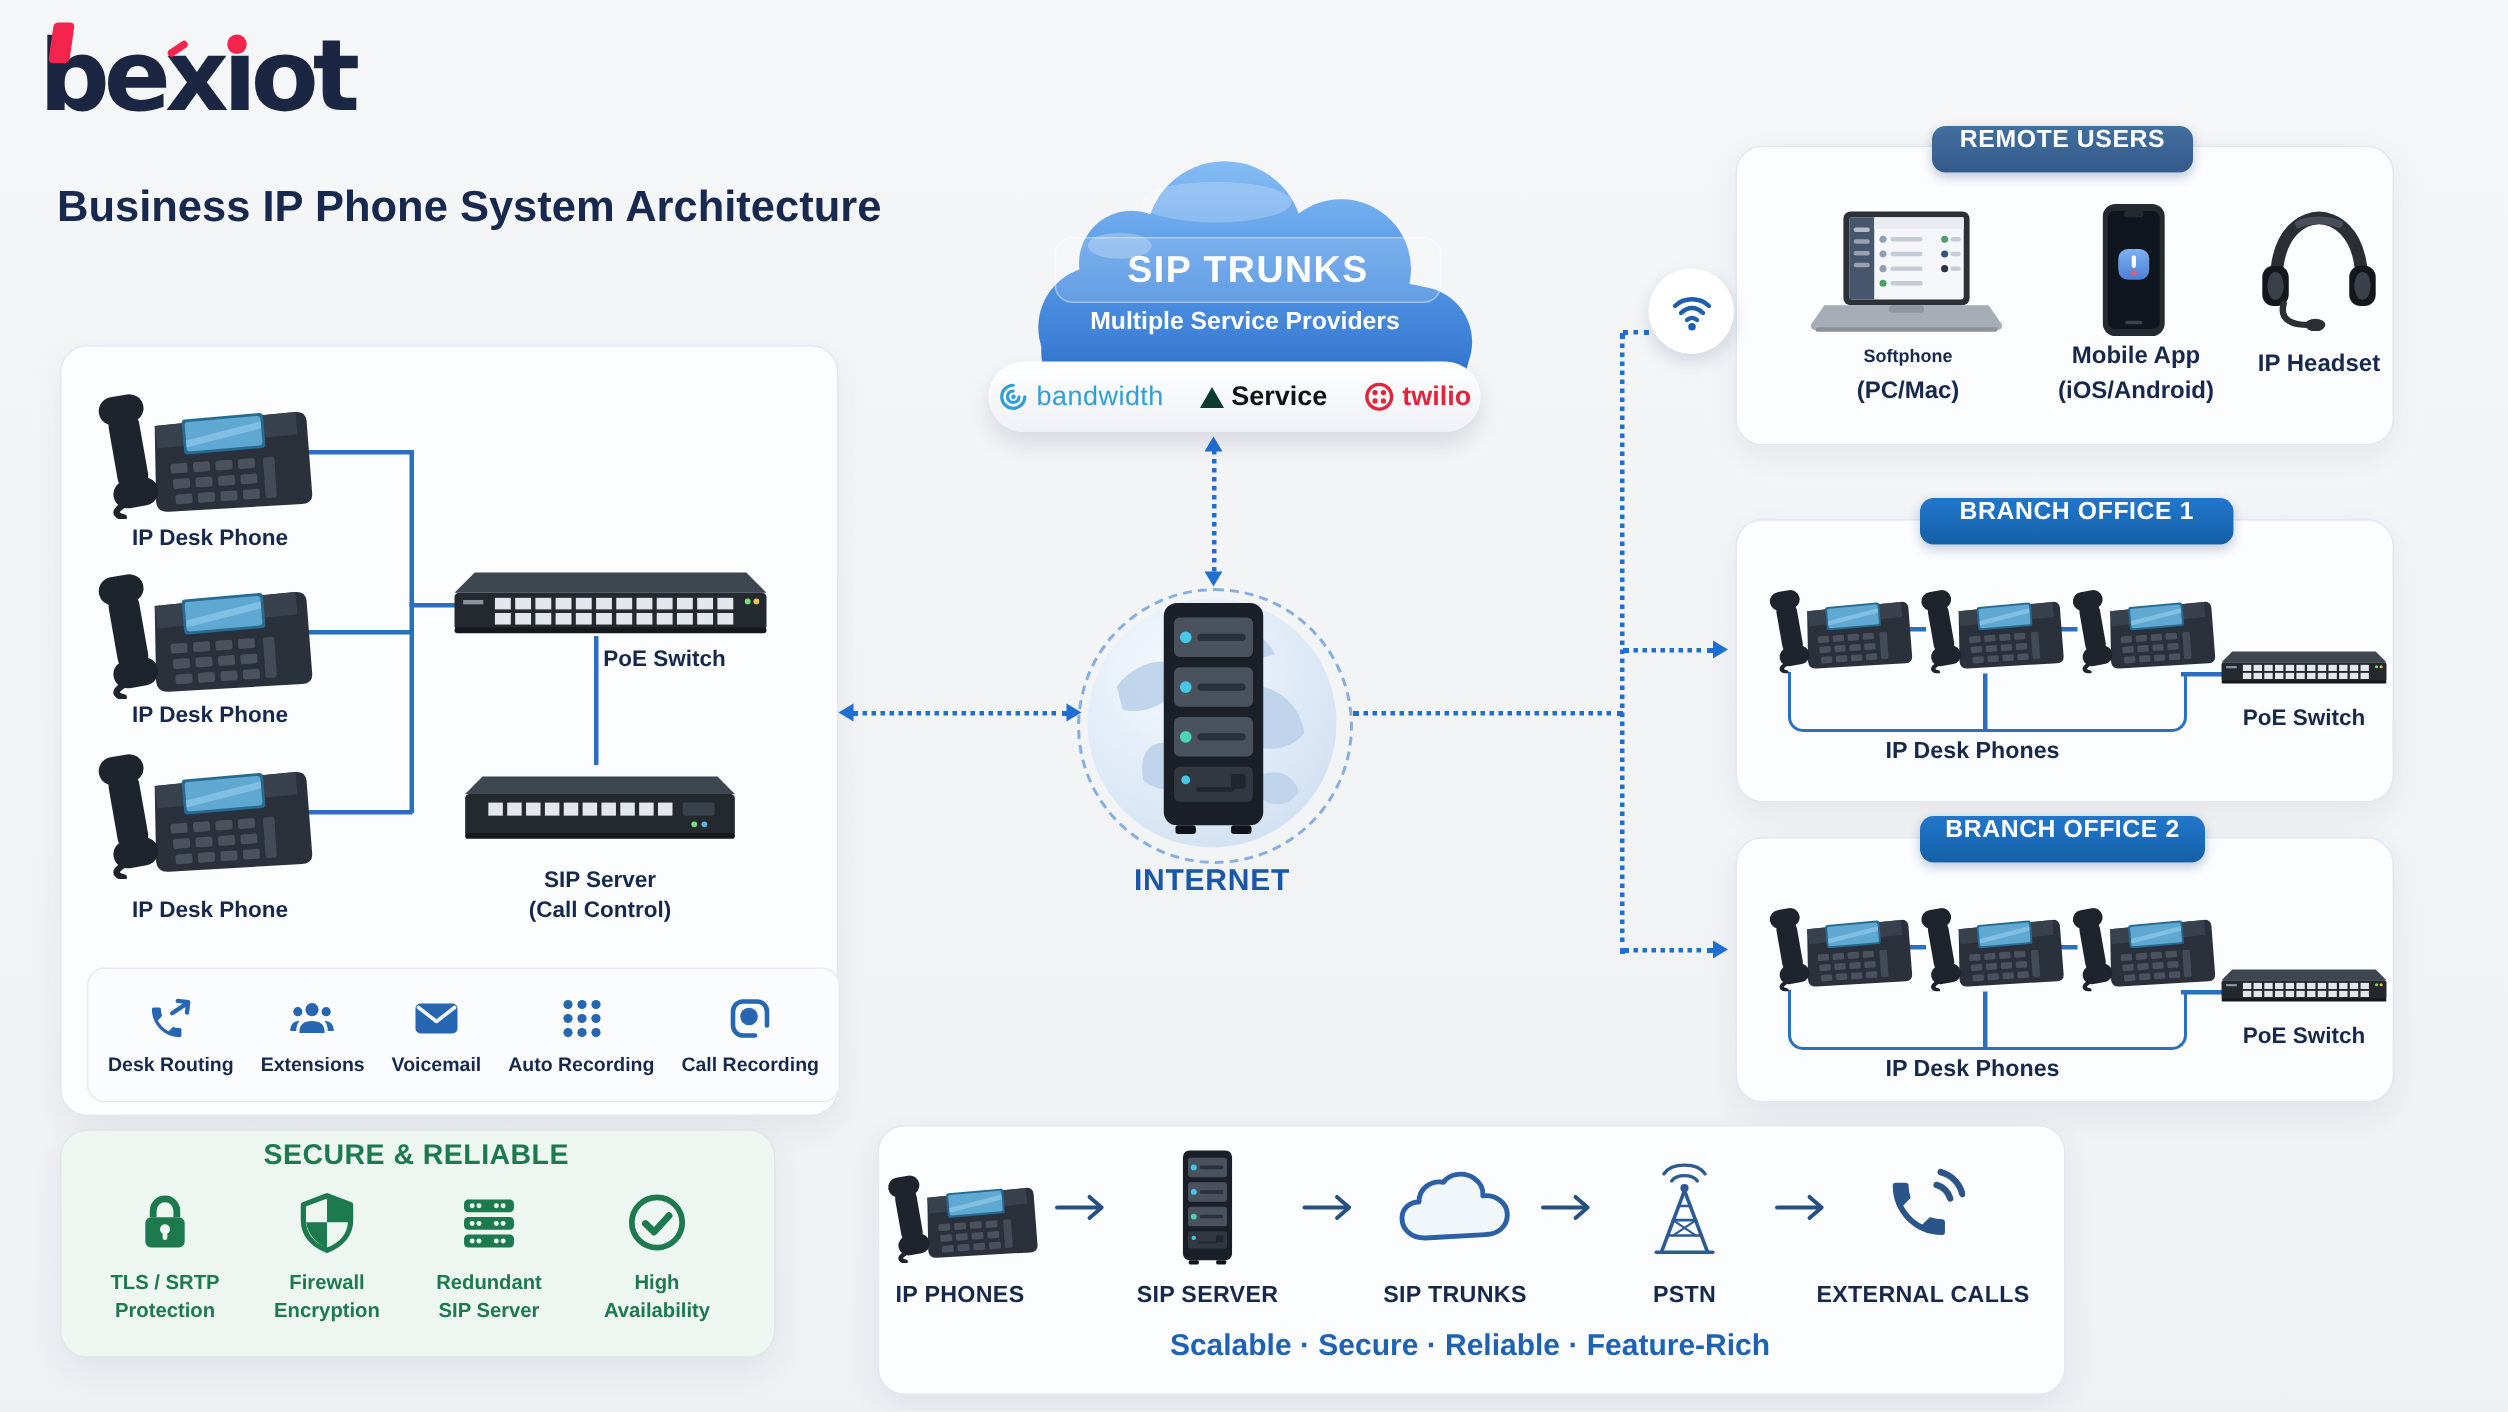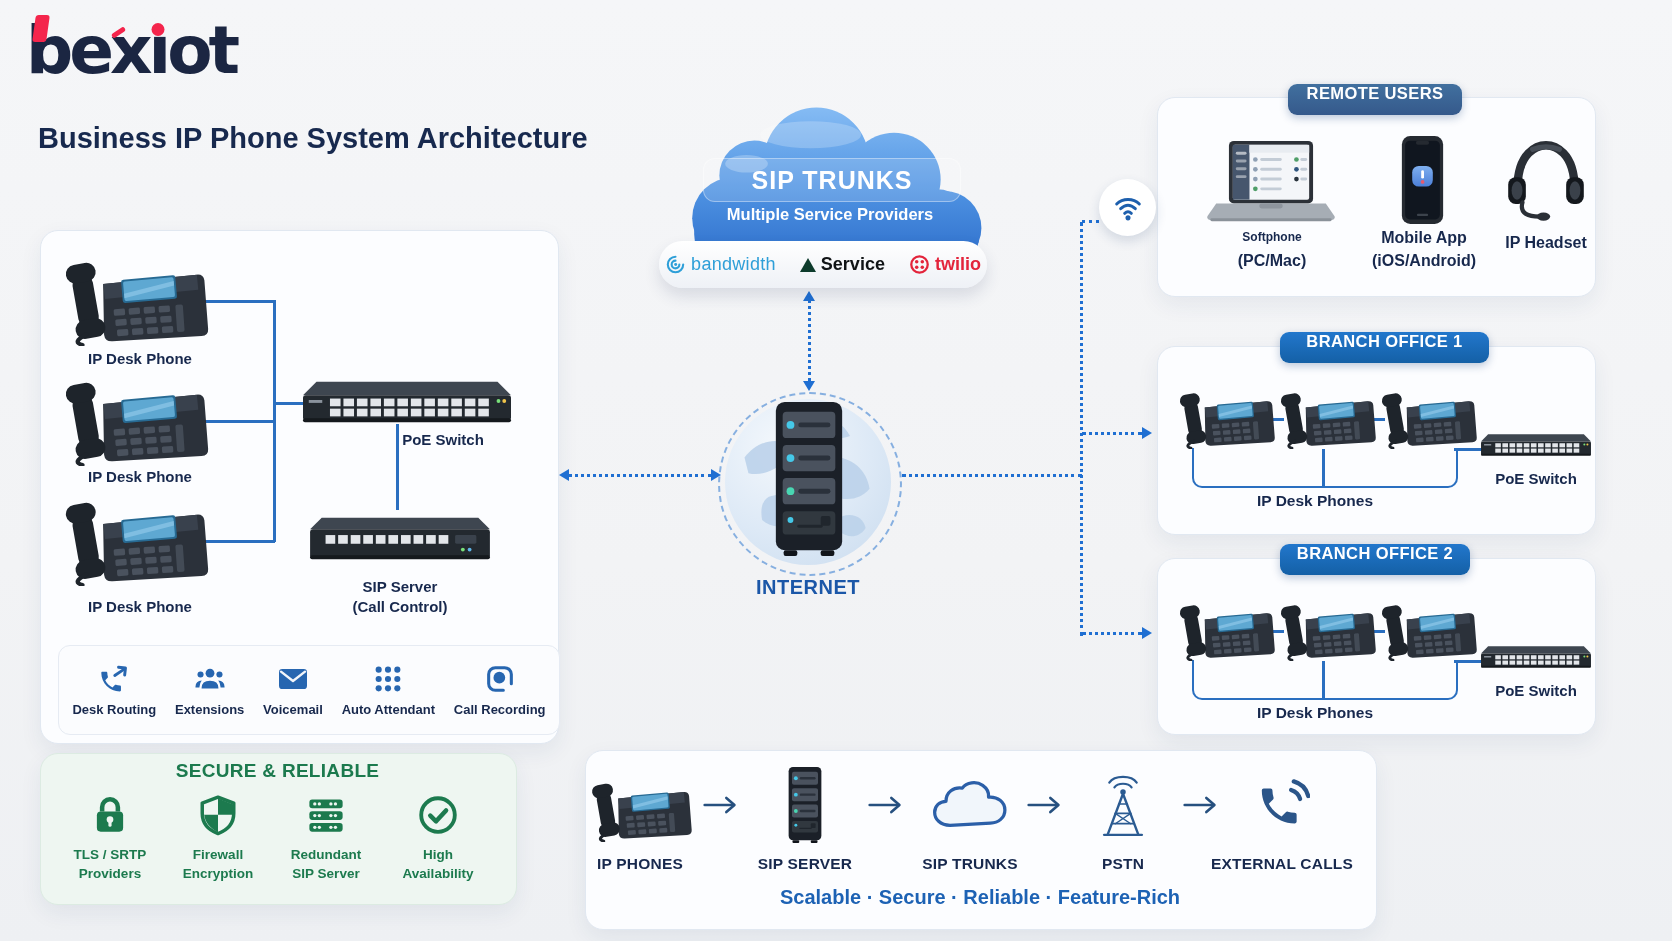--- a/index.html
+++ b/index.html
@@ -477,21 +477,21 @@
     <div class="feat">
       <svg width="32" height="32">
           <use href="#sym-mail"></use>
         </svg>
       <span class="flab">Voicemail</span>
     </div>
     <div class="feat">
       <svg width="32" height="32">
           <use href="#sym-grid"></use>
         </svg>
-      <span class="flab">Auto Attendant</span>
+      <span class="flab">Auto Recording</span>
     </div>
     <div class="feat">
       <svg width="32" height="32">
           <use href="#sym-record"></use>
         </svg>
       <span class="flab">Call Recording</span>
     </div>
   </div>
 
   <svg class="img" style="left:665px;top:92px;width:330px;height:199px;z-index:3;">
@@ -618,21 +618,21 @@
       <use href="#sym-shield"></use>
     </svg>
   <svg class="sec-ico" style="left:305px;top:794px;" width="42" height="42">
       <use href="#sym-servers"></use>
     </svg>
   <svg class="sec-ico" style="left:417px;top:794px;" width="42" height="42">
       <use href="#sym-check"></use>
     </svg>
   <div class="sec-item" style="left:45px;top:845px;">
     <div>TLS / SRTP</div>
-    <div>Providers</div>
+    <div>Protection</div>
   </div>
   <div class="sec-item" style="left:153px;top:845px;">
     <div>Firewall</div>
     <div>Encryption</div>
   </div>
   <div class="sec-item" style="left:261px;top:845px;">
     <div>Redundant</div>
     <div>SIP Server</div>
   </div>
   <div class="sec-item" style="left:373px;top:845px;">

